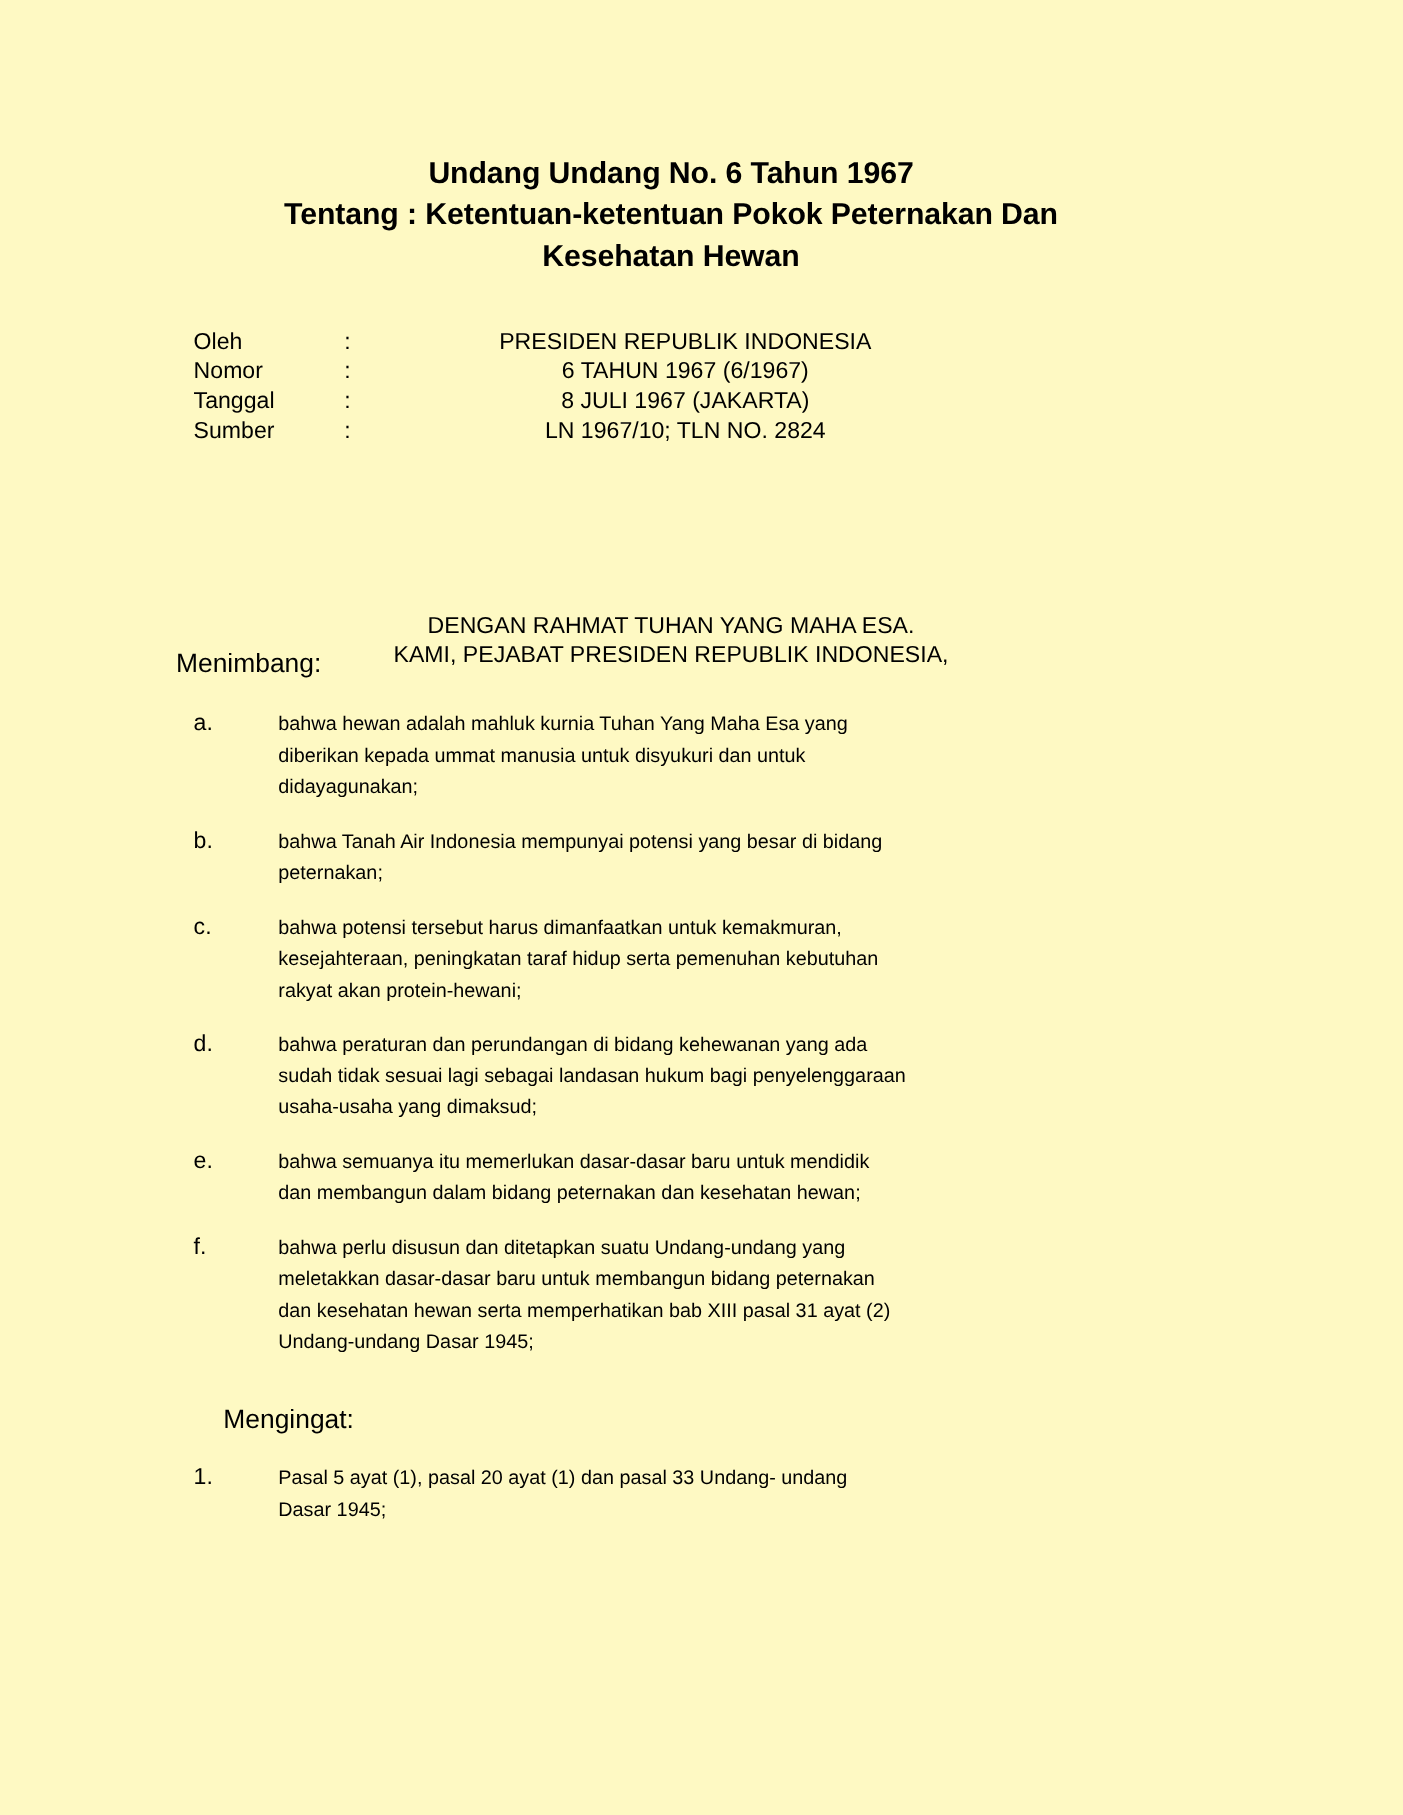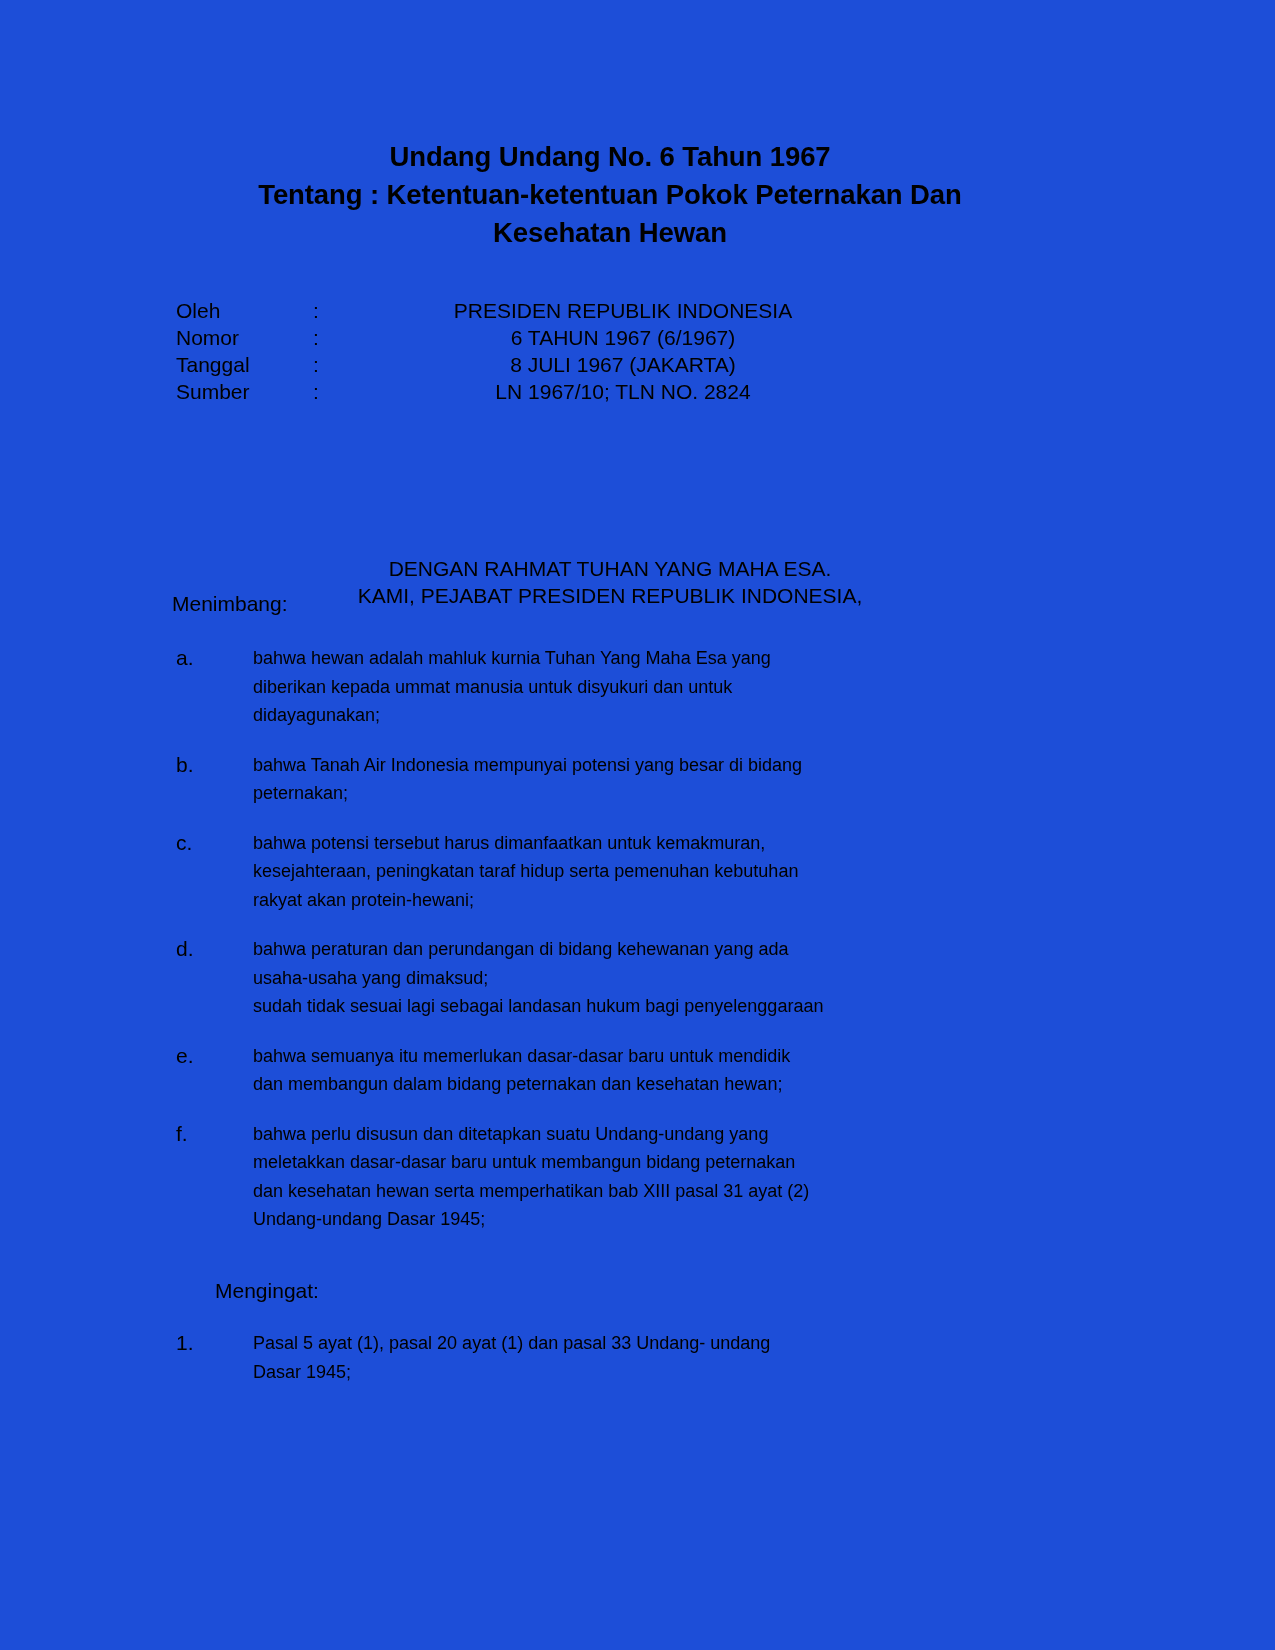--- a/index.html
+++ b/index.html
@@ -12,21 +12,21 @@
     height: 1650px;
     font-family: "Liberation Sans", sans-serif;
     color: #000000;
     -webkit-font-smoothing: antialiased;
   }
 
   .page {
     position: relative;
     width: 1275px;
     height: 1650px;
-    background: #1d4ed8;
+    background: #fef9c3;
     box-sizing: border-box;
     padding: 0;
     overflow: hidden;
   }
 
   
   .title-block {
     position: absolute;
     left: 170px;
     top: 138px;
@@ -73,22 +73,22 @@
     width: 880px;
     text-align: center;
     font-size: 21px;
     line-height: 27px;
     margin-top: 47px;
   }
 
   
   .section-heading {
     position: absolute;
-    left: 172px;
-    font-size: 21px;
+    left: 160px;
+    font-size: 24px;
     line-height: 27px;
   }
   #menimbang-heading { top: 590px; }
   #mengingat-heading { top: 1277px; margin-left: 43px; }
 
   
   .clause-list {
     position: absolute;
     left: 176px;
     width: 880px;
@@ -176,22 +176,22 @@
         <div class="clause-body">
           <span class="ln">bahwa potensi tersebut harus dimanfaatkan untuk kemakmuran,</span>
           <span class="ln">kesejahteraan, peningkatan taraf hidup serta pemenuhan kebutuhan</span>
           <span class="ln">rakyat akan protein-hewani;</span>
         </div>
       </div>
       <div class="clause">
         <div class="clause-marker">d.</div>
         <div class="clause-body">
           <span class="ln">bahwa peraturan dan perundangan di bidang kehewanan yang ada</span>
+          <span class="ln">sudah tidak sesuai lagi sebagai landasan hukum bagi penyelenggaraan</span>
           <span class="ln">usaha-usaha yang dimaksud;</span>
-          <span class="ln">sudah tidak sesuai lagi sebagai landasan hukum bagi penyelenggaraan</span>
         </div>
       </div>
       <div class="clause">
         <div class="clause-marker">e.</div>
         <div class="clause-body">
           <span class="ln">bahwa semuanya itu memerlukan dasar-dasar baru untuk mendidik</span>
           <span class="ln">dan membangun dalam bidang peternakan dan kesehatan hewan;</span>
         </div>
       </div>
       <div class="clause">

